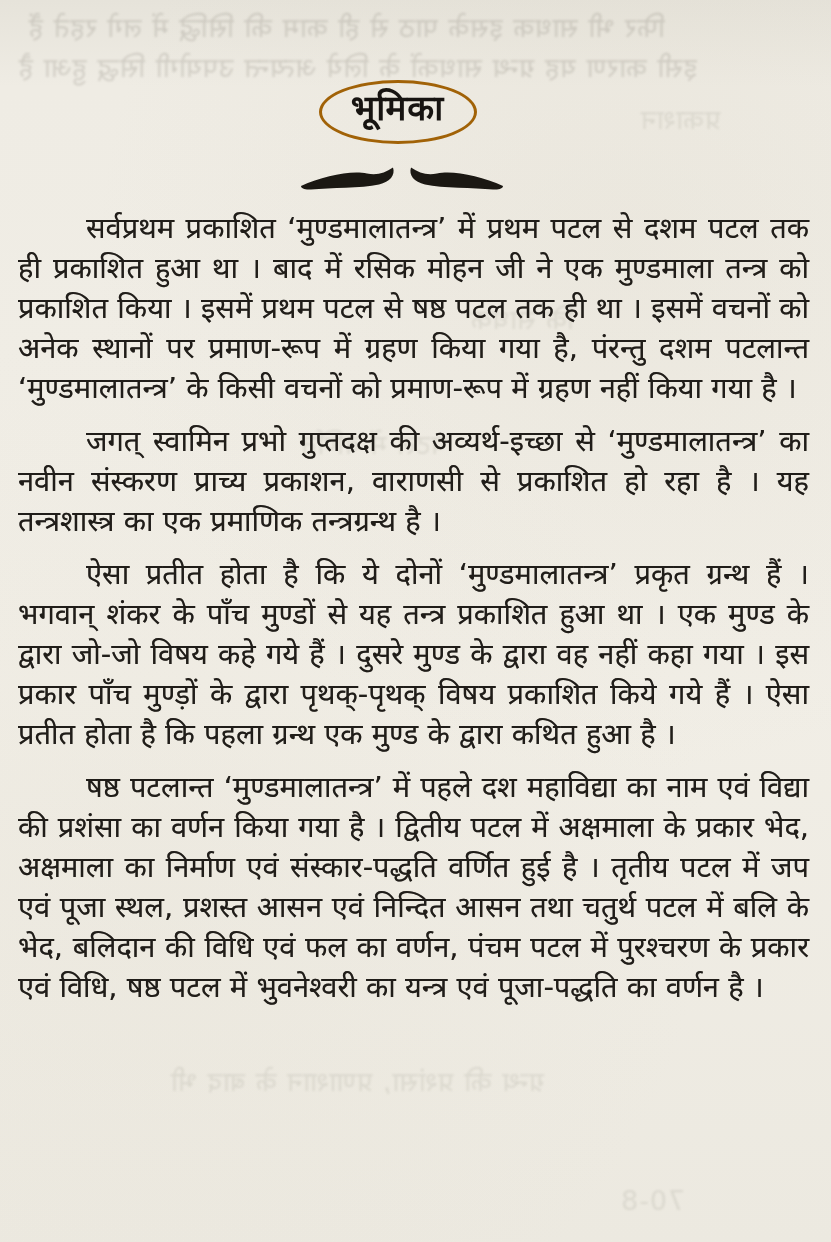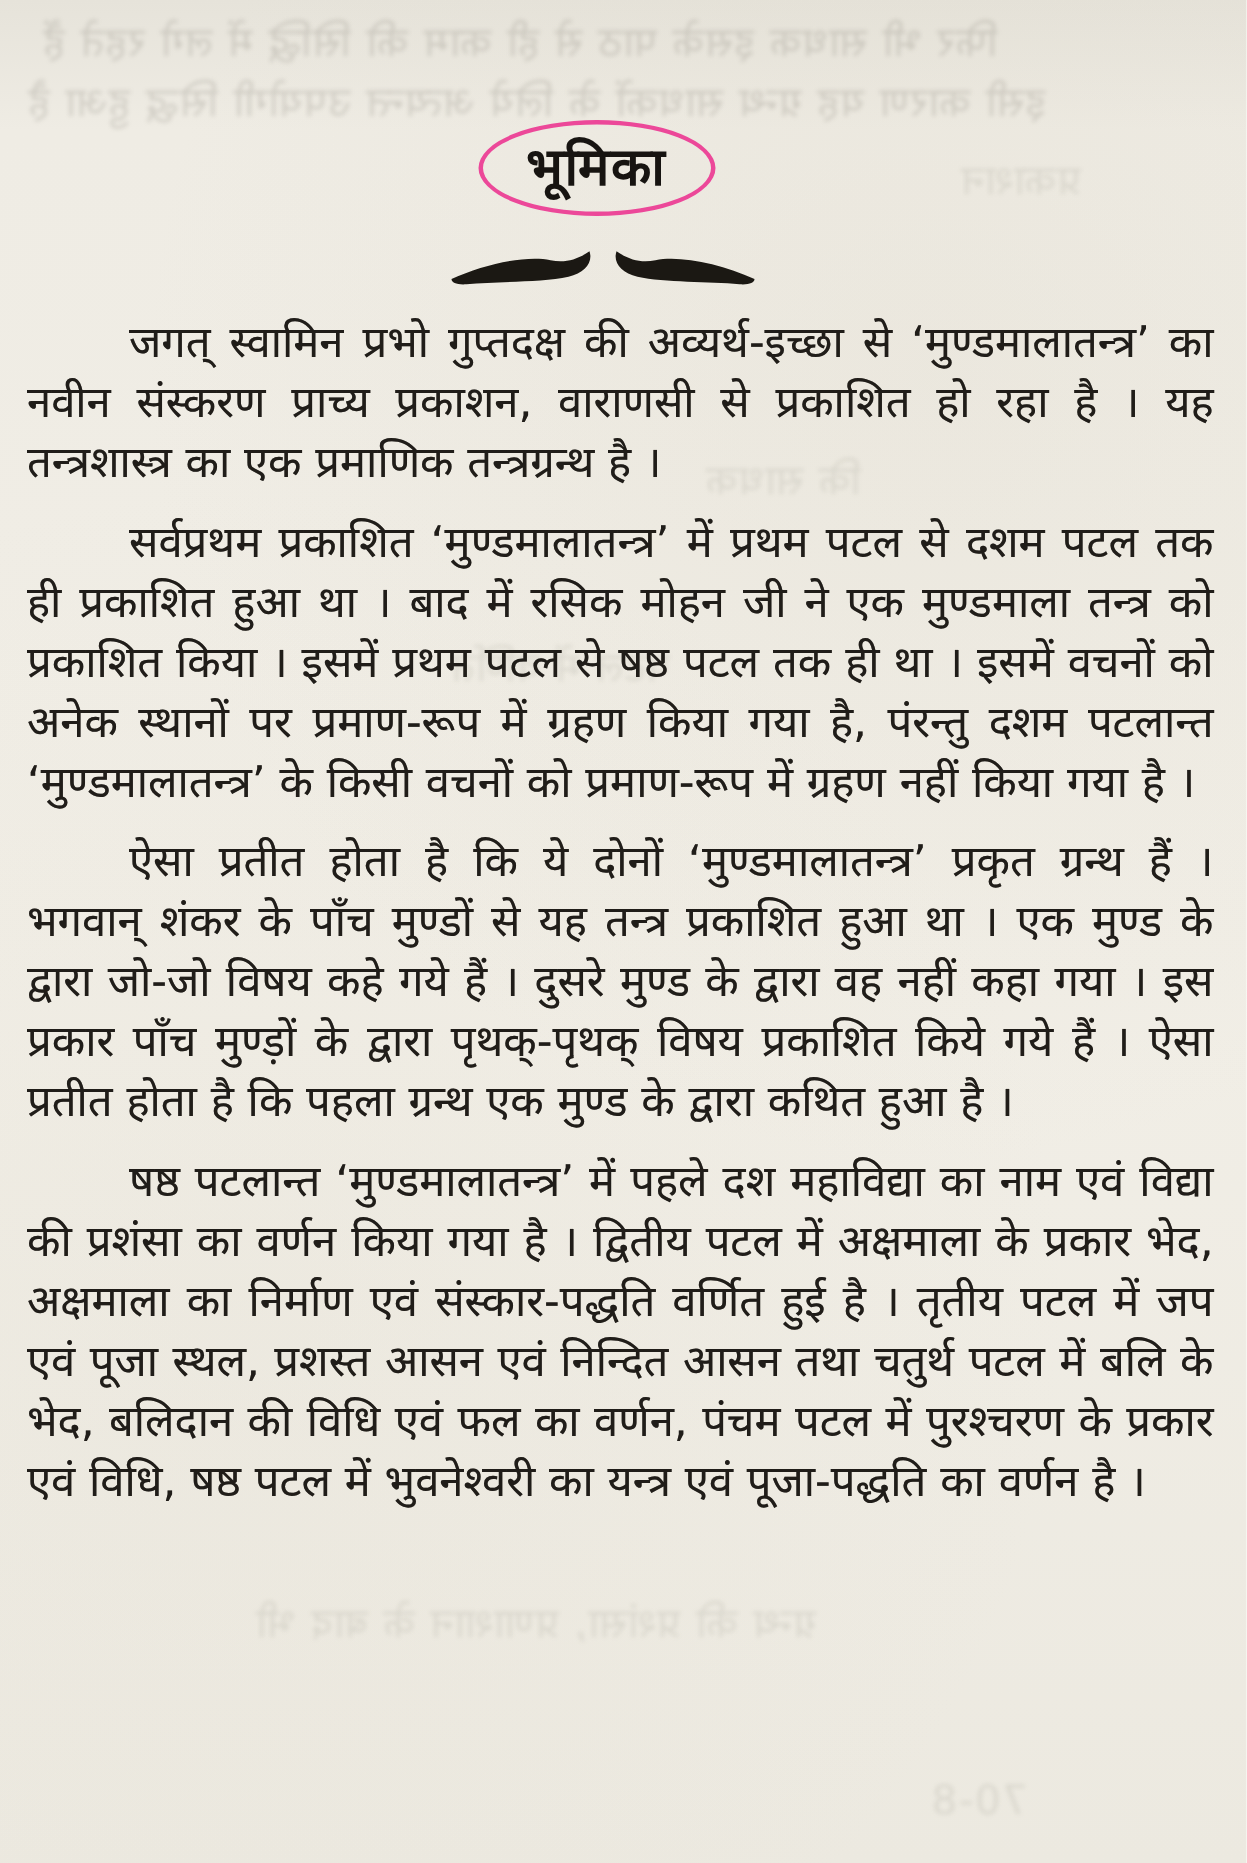--- a/index.html
+++ b/index.html
@@ -20,22 +20,22 @@
     color:rgba(105,100,88,.20);
     filter:blur(1.3px);
     font-size:27px;letter-spacing:1px;
     pointer-events:none;user-select:none;
   }
   .bleed.dim{color:rgba(110,105,92,.13);}
   .title-band{position:absolute;top:80px;left:0;width:100%;display:flex;justify-content:center;}
   .title-oval{
     transform:translateX(-18px);
     width:152px;height:58px;
-    border:3px solid #ec4899;border-radius:50%;
-    display:flex;align-items:center;justify-content:center;
+    border:3px solid #a16207;border-radius:50%;
+    display:flex;justify-content:center;
     background:transparent;
   }
   .title-text{font-size:35px;font-weight:600;letter-spacing:1px;color:#171411;padding-bottom:6px;}
   .flourish-band{position:absolute;top:166px;left:0;width:100%;display:flex;justify-content:center;}
   .flourish{transform:translateX(-14px);}
   .body-text{
     position:absolute;top:208px;left:18px;right:22px;
   }
   .body-text p{
     margin:0 0 13px 0;
@@ -67,19 +67,19 @@
   <div class="flourish-band">
     <svg class="flourish" width="210" height="30" viewBox="0 0 210 30" aria-hidden="true">
       <g fill="#1b1813">
         <path d="M4 20 C26 10 54 4 70 7.5 C80 9.5 88 7 96 1.5 C98.5 9 93 16 82 18.5 C64 22.5 34 21.5 14 23.5 C8 24 4 22.5 4 20 Z"></path>
         <path transform="translate(210,0) scale(-1,1)" d="M4 20 C26 10 54 4 70 7.5 C80 9.5 88 7 96 1.5 C98.5 9 93 16 82 18.5 C64 22.5 34 21.5 14 23.5 C8 24 4 22.5 4 20 Z"></path>
       </g>
     </svg>
   </div>
 
   <div class="body-text">
+    <p>सर्वप्रथम प्रकाशित ‘मुण्डमालातन्त्र’ में प्रथम पटल से दशम पटल तक ही प्रकाशित हुआ था । बाद में रसिक मोहन जी ने एक मुण्डमाला तन्त्र को प्रकाशित किया । इसमें प्रथम पटल से षष्ठ पटल तक ही था । इसमें वचनों को अनेक स्थानों पर प्रमाण-रूप में ग्रहण किया गया है, पंरन्तु दशम पटलान्त ‘मुण्डमालातन्त्र’ के किसी वचनों को प्रमाण-रूप में ग्रहण नहीं किया गया है ।</p>
     <p>जगत् स्वामिन प्रभो गुप्तदक्ष की अव्यर्थ-इच्छा से ‘मुण्डमालातन्त्र’ का नवीन संस्करण प्राच्य प्रकाशन, वाराणसी से प्रकाशित हो रहा है । यह तन्त्रशास्त्र का एक प्रमाणिक तन्त्रग्रन्थ है ।</p>
-    <p>सर्वप्रथम प्रकाशित ‘मुण्डमालातन्त्र’ में प्रथम पटल से दशम पटल तक ही प्रकाशित हुआ था । बाद में रसिक मोहन जी ने एक मुण्डमाला तन्त्र को प्रकाशित किया । इसमें प्रथम पटल से षष्ठ पटल तक ही था । इसमें वचनों को अनेक स्थानों पर प्रमाण-रूप में ग्रहण किया गया है, पंरन्तु दशम पटलान्त ‘मुण्डमालातन्त्र’ के किसी वचनों को प्रमाण-रूप में ग्रहण नहीं किया गया है ।</p>
     <p>ऐसा प्रतीत होता है कि ये दोनों ‘मुण्डमालातन्त्र’ प्रकृत ग्रन्थ हैं । भगवान् शंकर के पाँच मुण्डों से यह तन्त्र प्रकाशित हुआ था । एक मुण्ड के द्वारा जो-जो विषय कहे गये हैं । दुसरे मुण्ड के द्वारा वह नहीं कहा गया । इस प्रकार पाँच मुण्ड़ों के द्वारा पृथक्-पृथक् विषय प्रकाशित किये गये हैं । ऐसा प्रतीत होता है कि पहला ग्रन्थ एक मुण्ड के द्वारा कथित हुआ है ।</p>
     <p>षष्ठ पटलान्त ‘मुण्डमालातन्त्र’ में पहले दश महाविद्या का नाम एवं विद्या की प्रशंसा का वर्णन किया गया है । द्वितीय पटल में अक्षमाला के प्रकार भेद, अक्षमाला का निर्माण एवं संस्कार-पद्धति वर्णित हुई है । तृतीय पटल में जप एवं पूजा स्थल, प्रशस्त आसन एवं निन्दित आसन तथा चतुर्थ पटल में बलि के भेद, बलिदान की विधि एवं फल का वर्णन, पंचम पटल में पुरश्चरण के प्रकार एवं विधि, षष्ठ पटल में भुवनेश्वरी का यन्त्र एवं पूजा-पद्धति का वर्णन है ।</p>
   </div>
 
 </div>
 
 </body></html>

